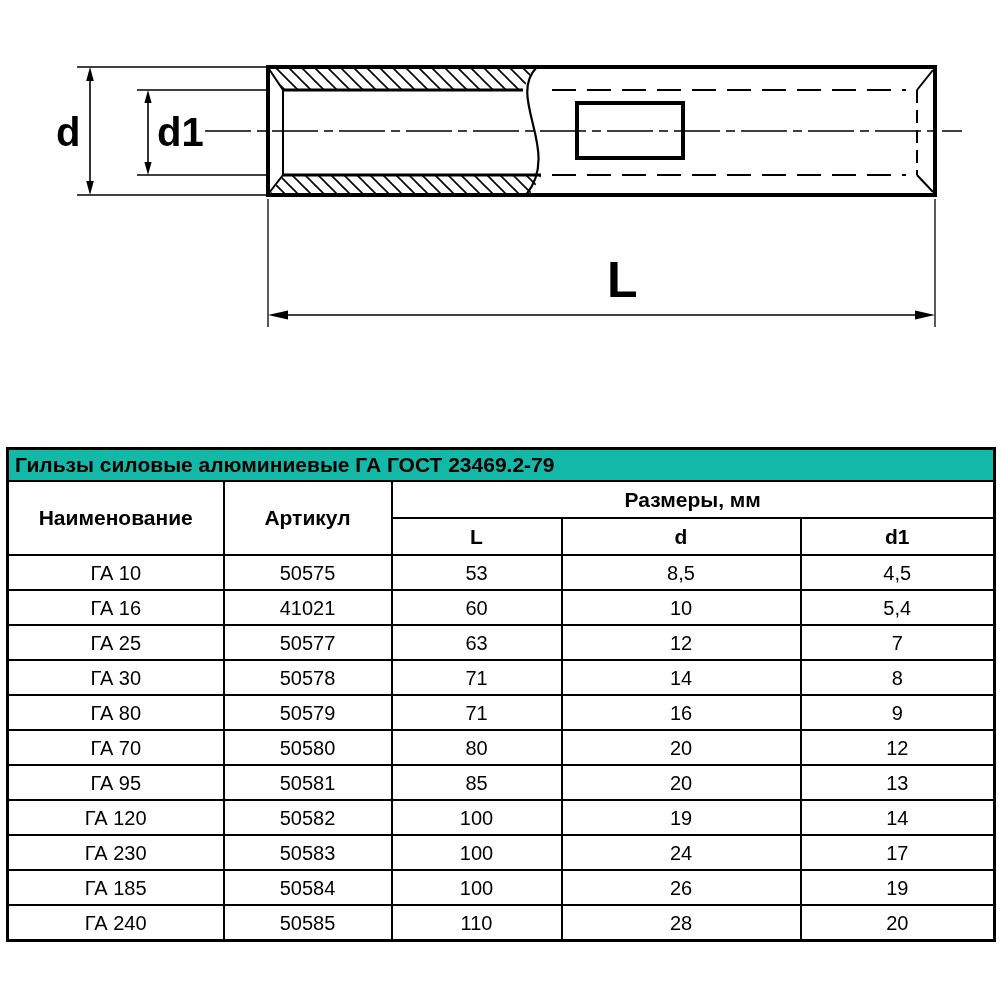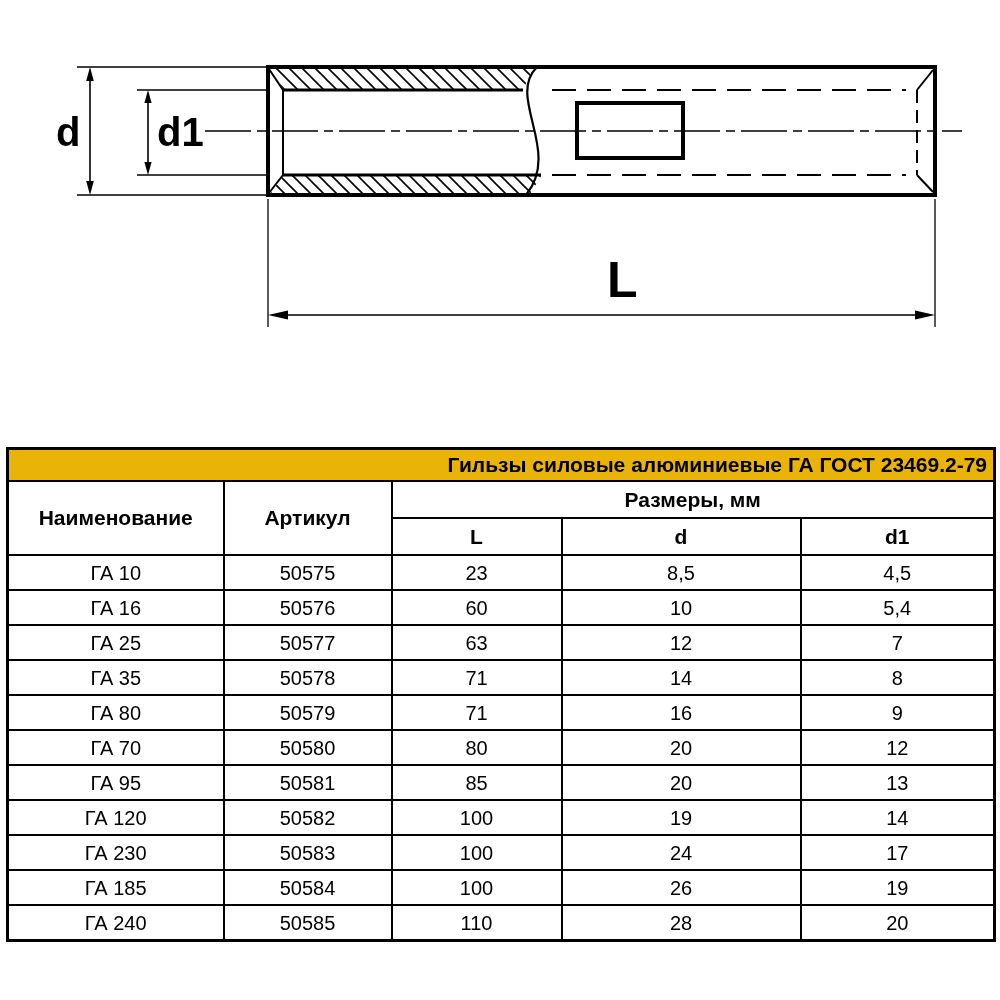--- a/index.html
+++ b/index.html
@@ -14,22 +14,22 @@
     font-family:"Liberation Sans",sans-serif;
   }
   .spec-table td,.spec-table th{
     border:2px solid #000;
     text-align:center;vertical-align:middle;
     font-size:20px;line-height:1.1;
     padding:0;
     overflow:hidden;white-space:nowrap;
   }
   .spec-table .title-cell{
-    background:#eab308;
-    text-align:right;font-weight:700;font-size:21px;
+    background:#14b8a6;
+    text-align:left;font-weight:700;font-size:21px;
     padding:3px 6px;height:24px;
   }
   .spec-table th{font-weight:700;font-size:21px;}
   .spec-table .hdr-tall{height:72px;}
   .spec-table .hdr-row th{height:35px;}
   .spec-table tbody td{height:33px;font-weight:400;}
 </style>
 </head>
 <body>
 
@@ -119,40 +119,40 @@
     <tr class="hdr-row">
       <th>L</th>
       <th>d</th>
       <th>d1</th>
     </tr>
   </thead>
   <tbody>
       <tr>
         <td>ГА 10</td>
         <td>50575</td>
-        <td>23</td>
+        <td>53</td>
         <td>8,5</td>
         <td>4,5</td>
       </tr>
       <tr>
         <td>ГА 16</td>
-        <td>50576</td>
+        <td>41021</td>
         <td>60</td>
         <td>10</td>
         <td>5,4</td>
       </tr>
       <tr>
         <td>ГА 25</td>
         <td>50577</td>
         <td>63</td>
         <td>12</td>
         <td>7</td>
       </tr>
       <tr>
-        <td>ГА 35</td>
+        <td>ГА 30</td>
         <td>50578</td>
         <td>71</td>
         <td>14</td>
         <td>8</td>
       </tr>
       <tr>
         <td>ГА 80</td>
         <td>50579</td>
         <td>71</td>
         <td>16</td>

